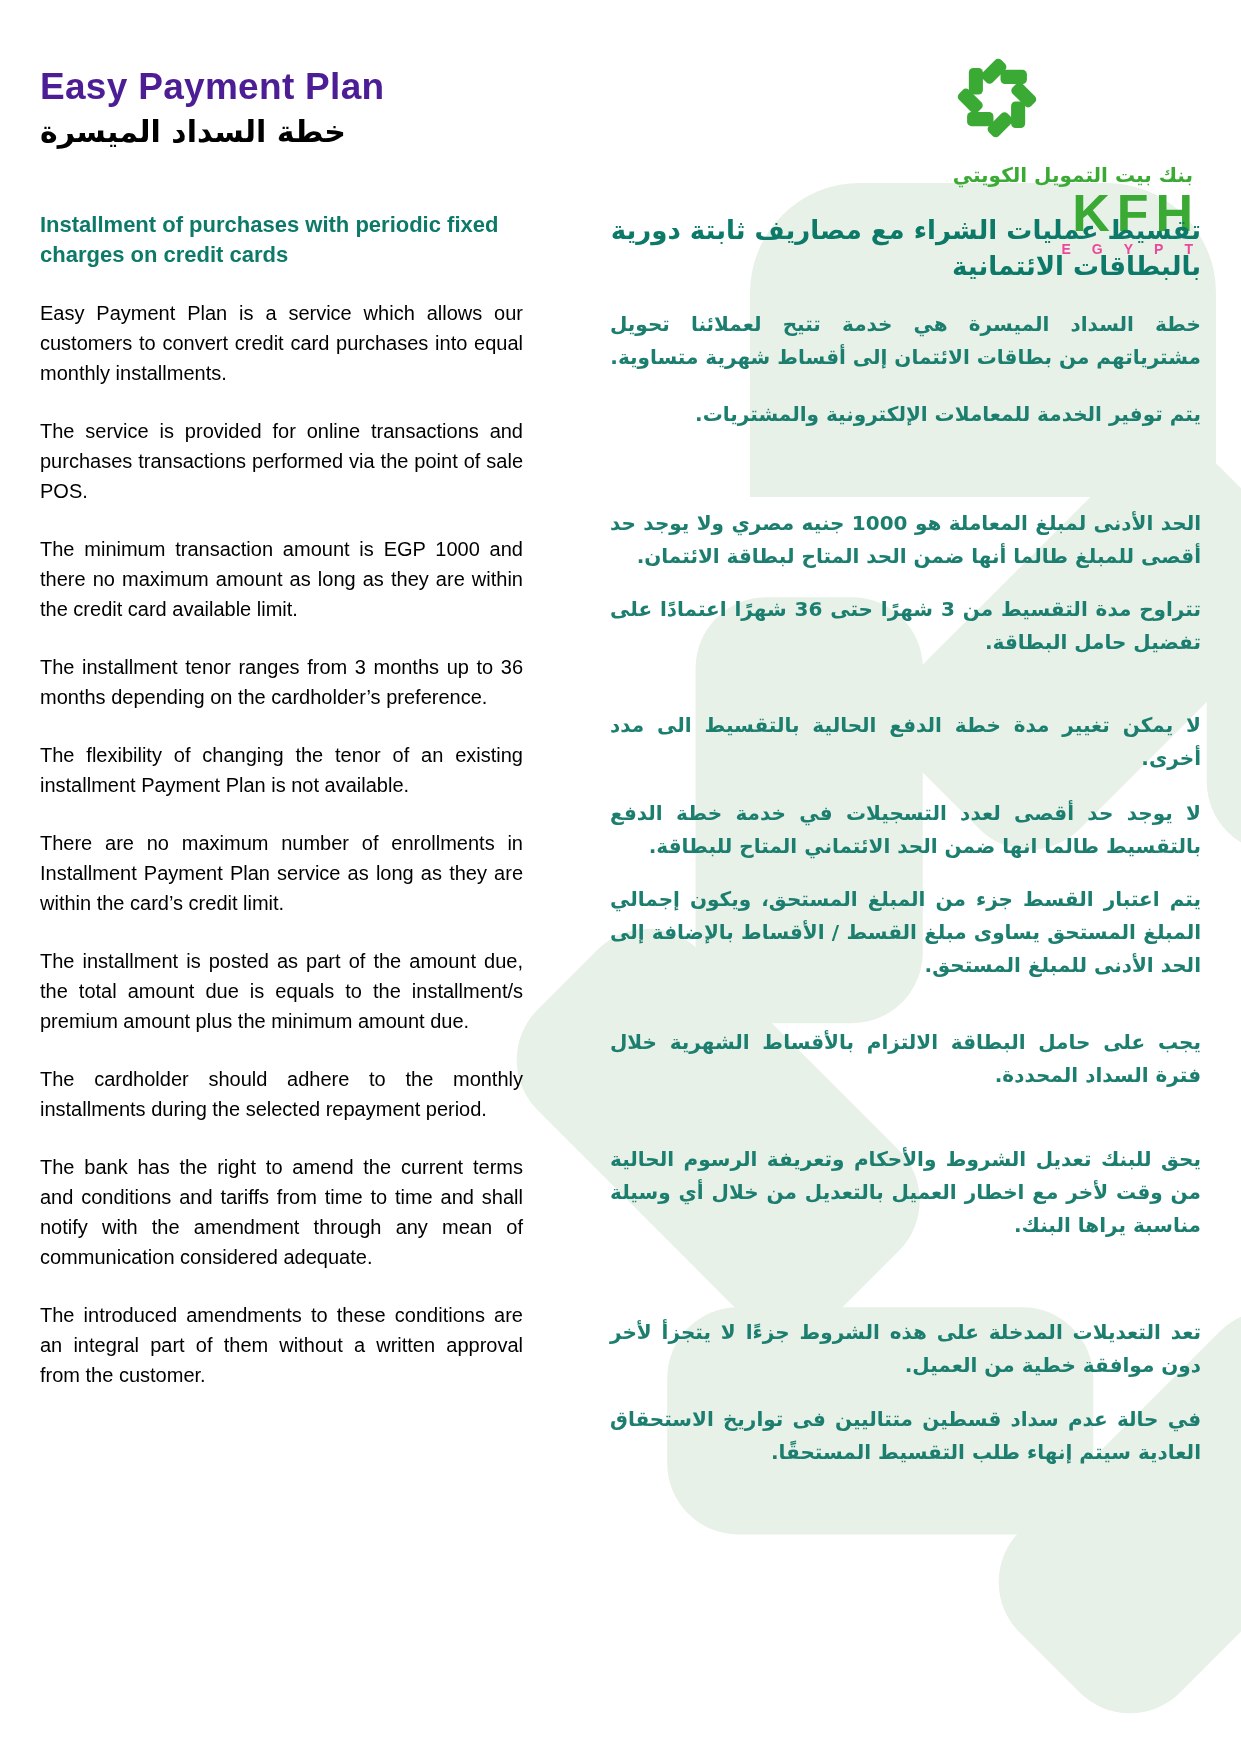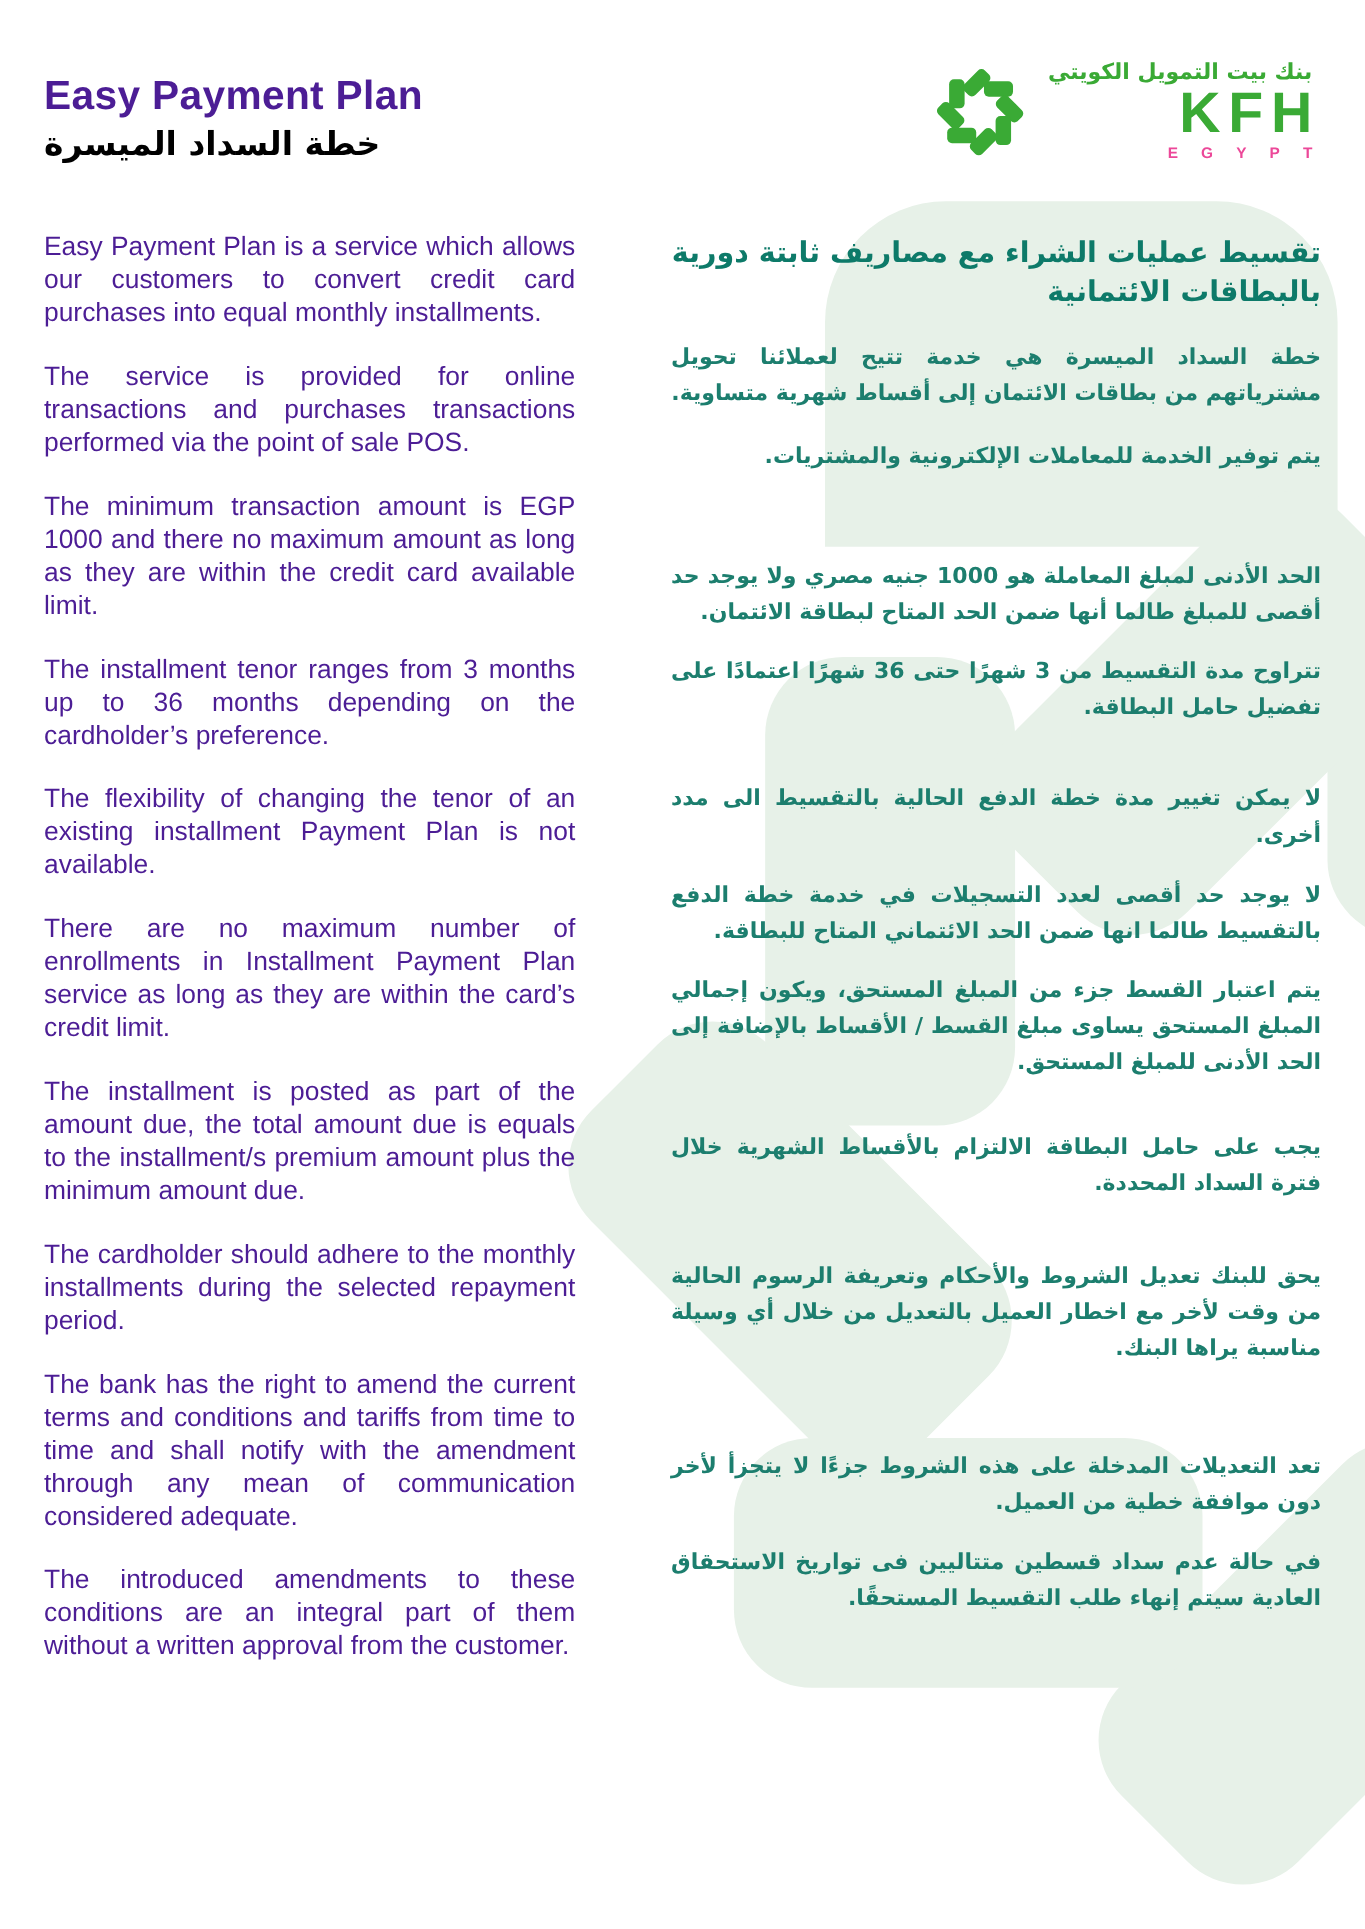--- a/index.html
+++ b/index.html
@@ -25,21 +25,21 @@
     font-size:37px;font-weight:800;color:#4c1d95;letter-spacing:.3px;
   }
   .page-subtitle{
     position:absolute;left:40px;top:114px;
     direction:rtl;text-align:left;
     font-family:"DejaVu Sans", sans-serif;
     font-size:30px;font-weight:700;color:#000000;
   }
   .logo{
     position:absolute;right:48px;top:52px;
-    display:flex;align-items:flex-end;gap:18px;
+    display:flex;align-items:flex-start;gap:18px;flex-direction:column;
   }
   .logo-mark{width:88px;height:92px;flex:0 0 auto;}
   .logo-text{display:flex;flex-direction:column;align-items:flex-end;}
   .logo-bank-ar{
     direction:rtl;white-space:nowrap;
     font-family:"DejaVu Sans", sans-serif;
     font-size:20px;font-weight:700;color:#3aaa35;line-height:26px;
   }
   .logo-brand{
     font-size:52px;font-weight:800;color:#3aaa35;line-height:50px;
@@ -52,21 +52,21 @@
   
   .col-en{
     position:absolute;left:40px;top:210px;width:483px;z-index:2;
   }
   .col-en .h-en{
     margin:0 0 28px 0;
     font-size:22px;line-height:30px;font-weight:700;color:#0d7a69;
   }
   .col-en p{
     margin:0 0 28px 0;
-    font-size:24px;line-height:30px;font-weight:500;color:#4c1d95;
+    font-size:20px;line-height:30px;font-weight:500;color:#000000;
     text-align:justify;
   }
   .col-ar{
     position:absolute;right:40px;top:212px;width:591px;z-index:2;
     direction:rtl;
   }
   .col-ar .h-ar{
     margin:0;
     font-family:"DejaVu Sans", sans-serif;
     font-size:26px;line-height:36px;font-weight:700;color:#0d7a69;
@@ -112,20 +112,21 @@
       <use href="#pinwheel" fill="#3aaa35"></use>
     </svg>
     <div class="logo-text">
       <div class="logo-bank-ar">بنك بيت التمويل الكويتي</div>
       <div class="logo-brand">KFH</div>
       <div class="logo-country">EGYPT</div>
     </div>
   </div>
 
   <div class="col-en">
+    <div class="h-en">Installment of purchases with periodic fixed charges on credit cards</div>
     <p>Easy Payment Plan is a service which allows our customers to convert credit card purchases into equal monthly installments.</p>
     <p>The service is provided for online transactions and purchases transactions performed via the point of sale POS.</p>
     <p>The minimum transaction amount is EGP 1000 and there no maximum amount as long as they are within the credit card available limit.</p>
     <p>The installment tenor ranges from 3 months up to 36 months depending on the cardholder’s preference.</p>
     <p>The flexibility of changing the tenor of an existing installment Payment Plan is not available.</p>
     <p>There are no maximum number of enrollments in Installment Payment Plan service as long as they are within the card’s credit limit.</p>
     <p>The installment is posted as part of the amount due, the total amount due is equals to the installment/s premium amount plus the minimum amount due.</p>
     <p>The cardholder should adhere to the monthly installments during the selected repayment period.</p>
     <p>The bank has the right to amend the current terms and conditions and tariffs from time to time and shall notify with the amendment through any mean of communication considered adequate.</p>
     <p>The introduced amendments to these conditions are an integral part of them without a written approval from the customer.</p>

